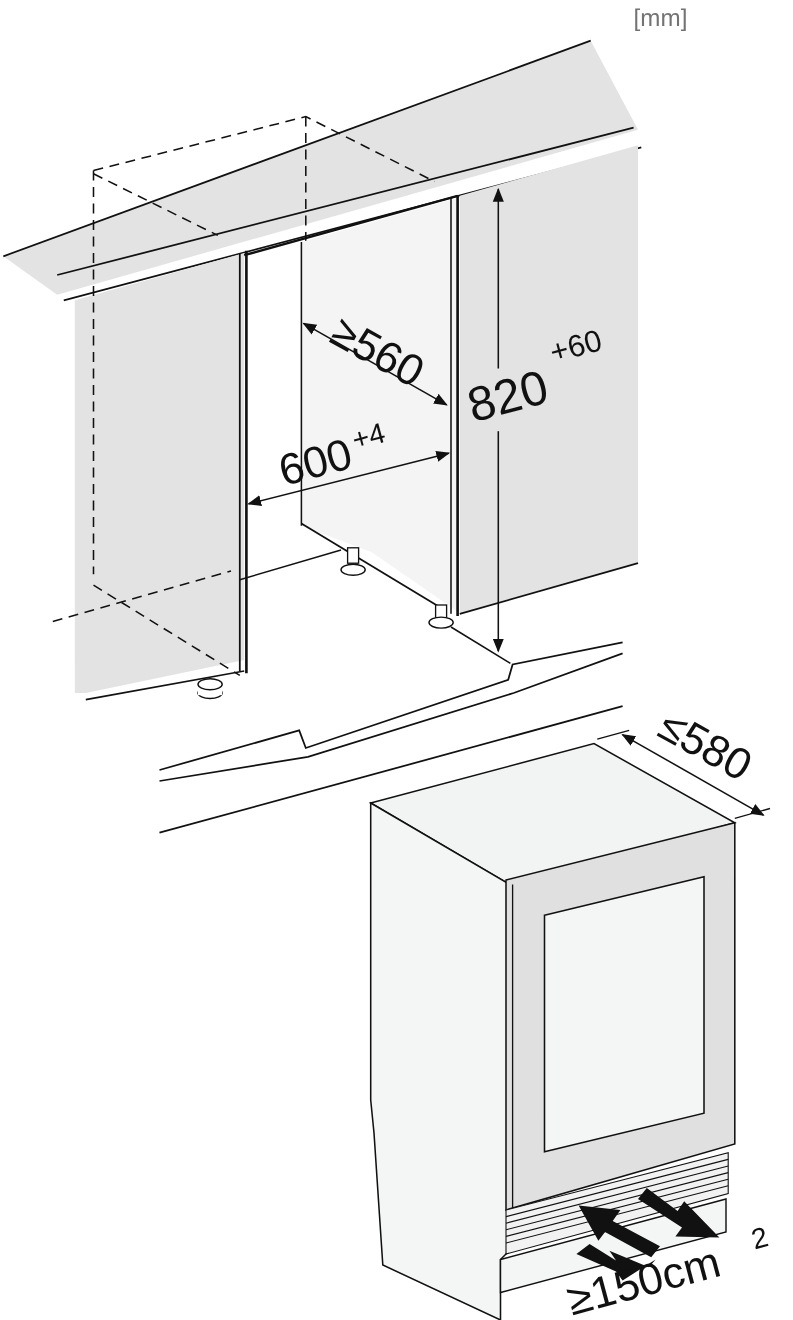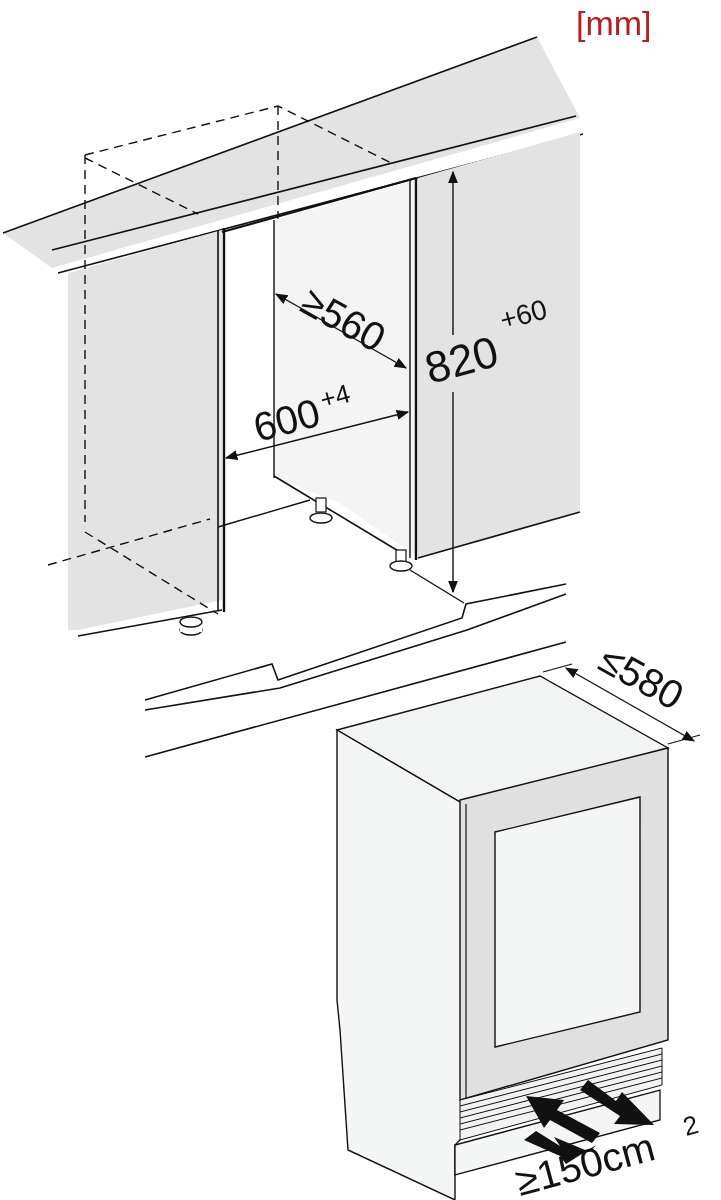--- a/index.html
+++ b/index.html
@@ -1,19 +1,19 @@
 <!DOCTYPE html>
 <html><head>
 <meta charset="utf-8">
 <style>
   html, body { margin: 0; padding: 0; background: #ffffff; }
   body { width: 721px; height: 1200px; position: relative; overflow: hidden; }
   svg { position: absolute; left: 0; top: 0; }
   .lbl { font-family: "Liberation Sans", "DejaVu Sans", sans-serif; fill: #111; }
-  .unit { position: absolute; left: 576px; top: 4px; font-family: "Liberation Sans", "DejaVu Sans", sans-serif; font-size: 34px; color: #b91c1c; }
+  .unit { position: absolute; left: 576px; top: 4px; font-family: "Liberation Sans", "DejaVu Sans", sans-serif; font-size: 22px; color: #737373; }
 </style>
 </head>
 <body>
 
 <div class="unit">[mm]</div>
 
 <svg width="721" height="1200" viewBox="0 0 721 1200">
   <defs>
     <marker id="arr" viewBox="0 0 10 10" refX="9" refY="5" markerWidth="9" markerHeight="9" orient="auto-start-reverse">
       <path d="M0,1 L10,5 L0,9 Z" fill="#111"></path>

